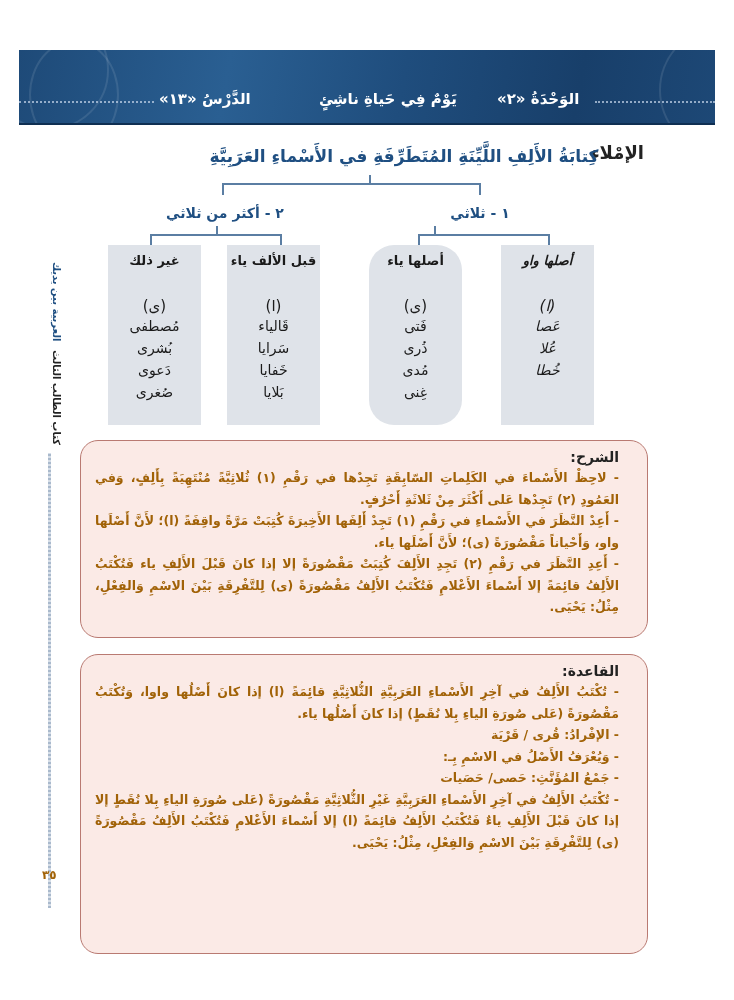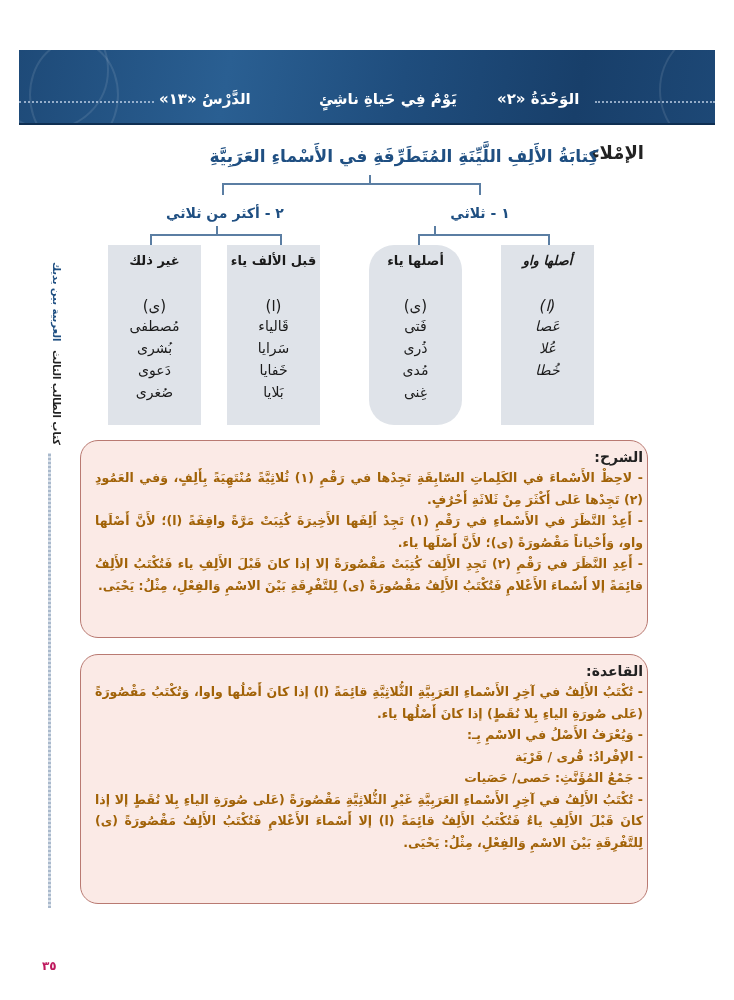--- a/index.html
+++ b/index.html
@@ -54,28 +54,28 @@
   }
   .spine .vt {
     position: absolute; left: 0; transform: rotate(90deg); transform-origin: left top;
     white-space: nowrap; font-size: 10px; font-weight: bold; direction: rtl;
   }
   .spine-line {
     position: absolute; left: 48px; top: 453px; width: 3px; height: 455px;
     background: repeating-linear-gradient(0deg, #a9b9cc 0 2px, #d6dee8 2px 4px);
   }
   .page-num {
-    position: absolute; left: 42px; top: 959px; font-size: 12px; color: #be185d; font-weight: bold;
+    position: absolute; left: 42px; top: 868px; font-size: 12px; color: #a16207; font-weight: bold;
   }
 
   
   .notebox {
     position: absolute; left: 80px; width: 568px; background: #fbeae6;
     border: 1.3px solid #b97a72; border-radius: 18px;
-    direction: rtl; padding: 8px 4px 8px 14px;
+    direction: rtl; padding: 8px 28px 8px 14px;
   }
   .notebox .nt { font-size: 14px; font-weight: bold; color: #222; margin-bottom: 2px; }
   .notebox p {
     font-size: 12.5px; font-weight: bold; color: #a16207; line-height: 21.5px; text-align: justify;
   }
 </style>
 </head>
 <body>
 
 <div class="banner">
@@ -149,20 +149,20 @@
 <div class="spine-line"></div>
 <div class="page-num">٣٥</div>
 
 <div class="notebox" style="top:440px;height:198px;">
   <div class="nt">الشرح:</div>
   <p>- لاحِظْ الأَسْماءَ في الكَلِماتِ السّابِقَةِ تَجِدْها في رَقْمِ (١) ثُلاثِيَّةً مُنْتَهِيَةً بِأَلِفٍ، وَفي العَمُودِ (٢) تَجِدْها عَلى أَكْثَرَ مِنْ ثَلاثَةِ أَحْرُفٍ.</p>
   <p>- أَعِدْ النَّظَرَ في الأَسْماءِ في رَقْمِ (١) تَجِدْ أَلِفَها الأَخِيرَةَ كُتِبَتْ مَرَّةً واقِفَةً (ا)؛ لأَنَّ أَصْلَها واو، وَأَحْياناً مَقْصُورَةً (ى)؛ لأَنَّ أَصْلَها ياء.</p>
   <p>- أَعِدِ النَّظَرَ في رَقْمِ (٢) تَجِدِ الأَلِفَ كُتِبَتْ مَقْصُورَةً إلا إذا كانَ قَبْلَ الأَلِفِ ياء فَتُكْتَبُ الأَلِفُ قائِمَةً إلا أَسْماءَ الأَعْلامِ فَتُكْتَبُ الأَلِفُ مَقْصُورَةً (ى) لِلتَّفْرِقَةِ بَيْنَ الاسْمِ وَالفِعْلِ، مِثْلُ: يَحْيَى.</p>
 </div>
 
-<div class="notebox" style="top:654px;height:250px;">
+<div class="notebox" style="top:654px;height:300px;">
   <div class="nt">القاعدة:</div>
   <p>- تُكْتَبُ الأَلِفُ في آخِرِ الأَسْماءِ العَرَبِيَّةِ الثُّلاثِيَّةِ قائِمَةً (ا) إذا كانَ أَصْلُها واوا، وَتُكْتَبُ مَقْصُورَةً (عَلى صُورَةِ الياءِ بِلا نُقَطٍ) إذا كانَ أَصْلُها ياء.</p>
+  <p>- الإفْرادُ: قُرى / قَرْيَة</p>
   <p>- وَيُعْرَفُ الأَصْلُ في الاسْمِ بِـ:</p>
-  <p>- الإفْرادُ: قُرى / قَرْيَة</p>
   <p>- جَمْعُ المُؤَنَّثِ: حَصى/ حَصَيات</p>
   <p>- تُكْتَبُ الأَلِفُ في آخِرِ الأَسْماءِ العَرَبِيَّةِ غَيْرِ الثُّلاثِيَّةِ مَقْصُورَةً (عَلى صُورَةِ الياءِ بِلا نُقَطٍ إلا إذا كانَ قَبْلَ الأَلِفِ ياءٌ فَتُكْتَبُ الأَلِفُ قائِمَةً (ا) إلا أَسْماءَ الأَعْلامِ فَتُكْتَبُ الأَلِفُ مَقْصُورَةً (ى) لِلتَّفْرِقَةِ بَيْنَ الاسْمِ وَالفِعْلِ، مِثْلُ: يَحْيَى.</p>
 </div>
 
 </body></html>

